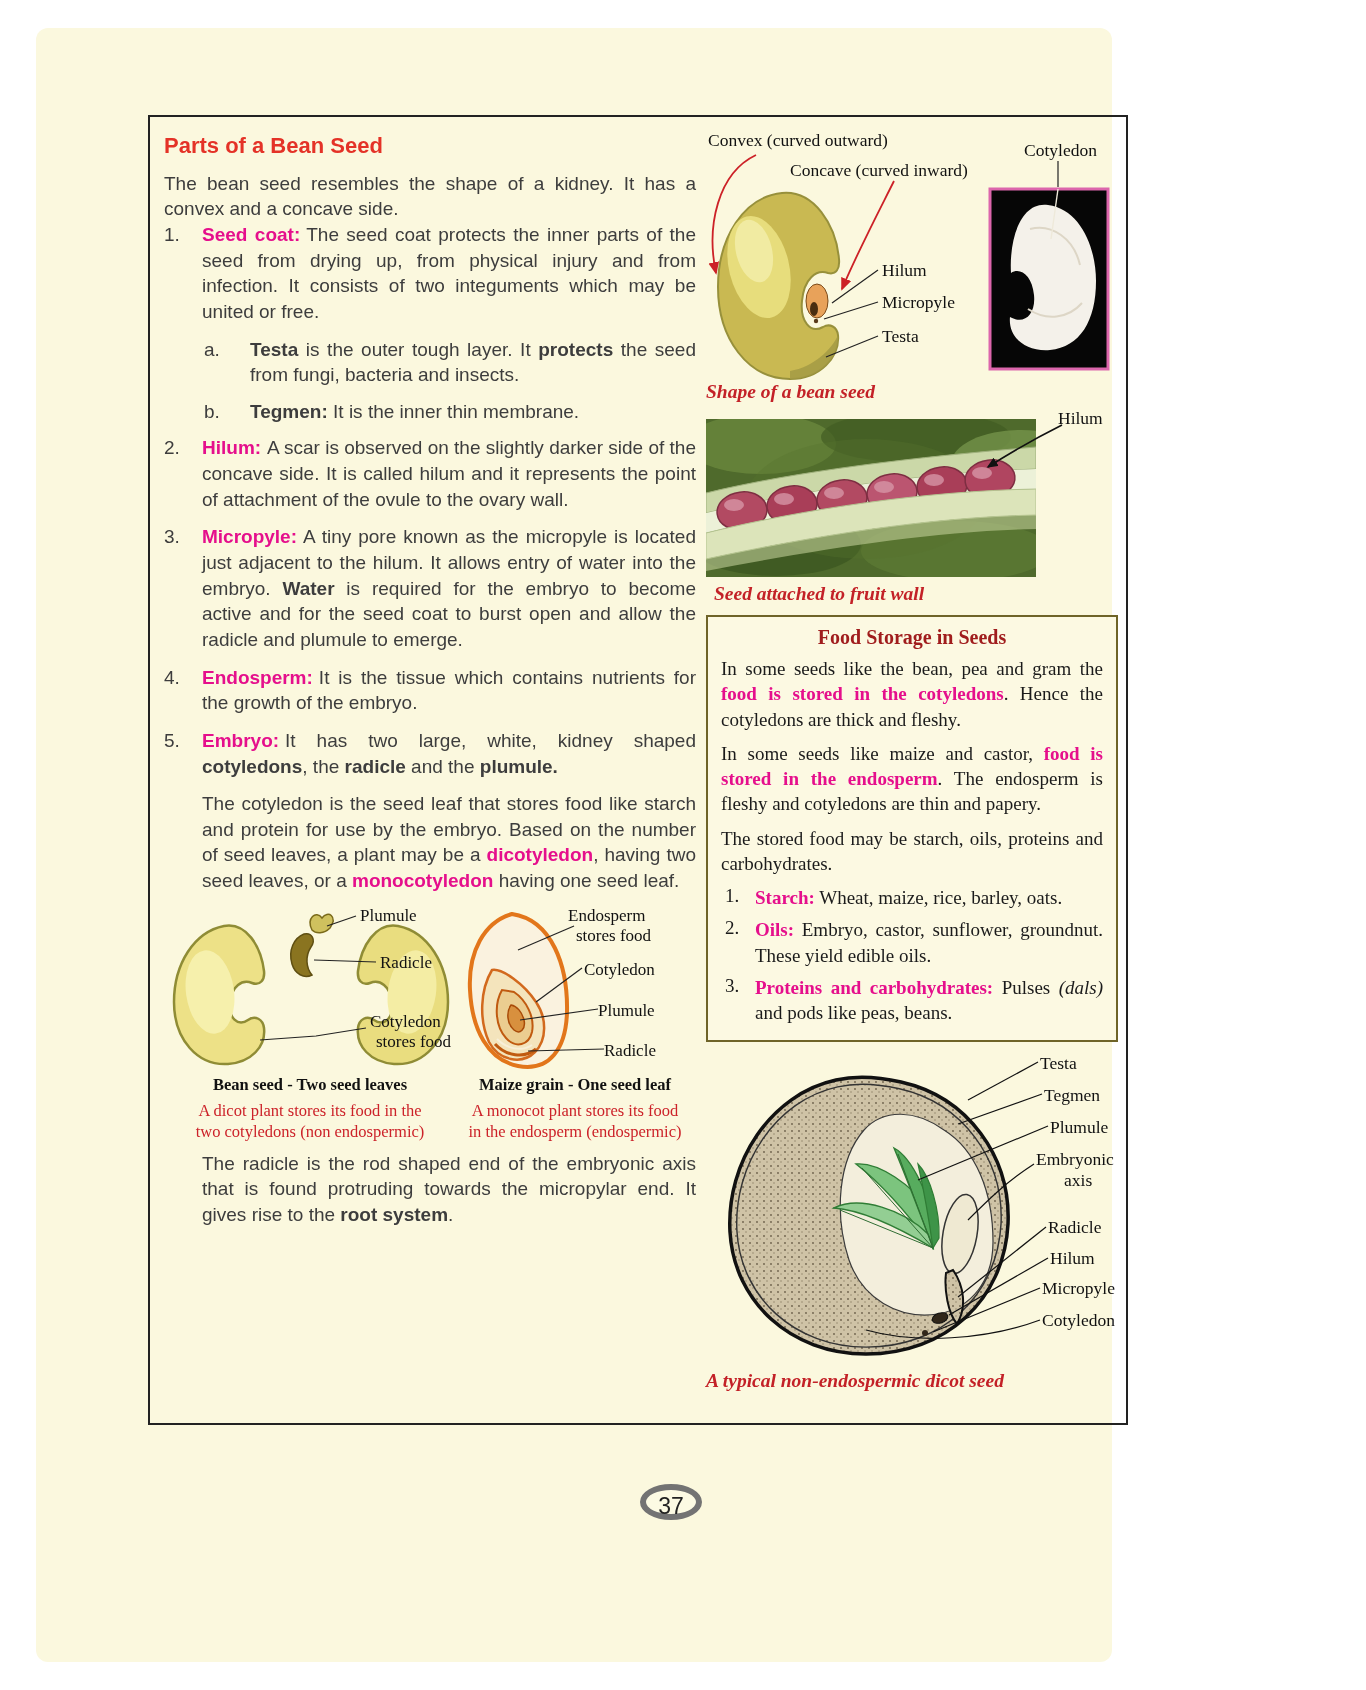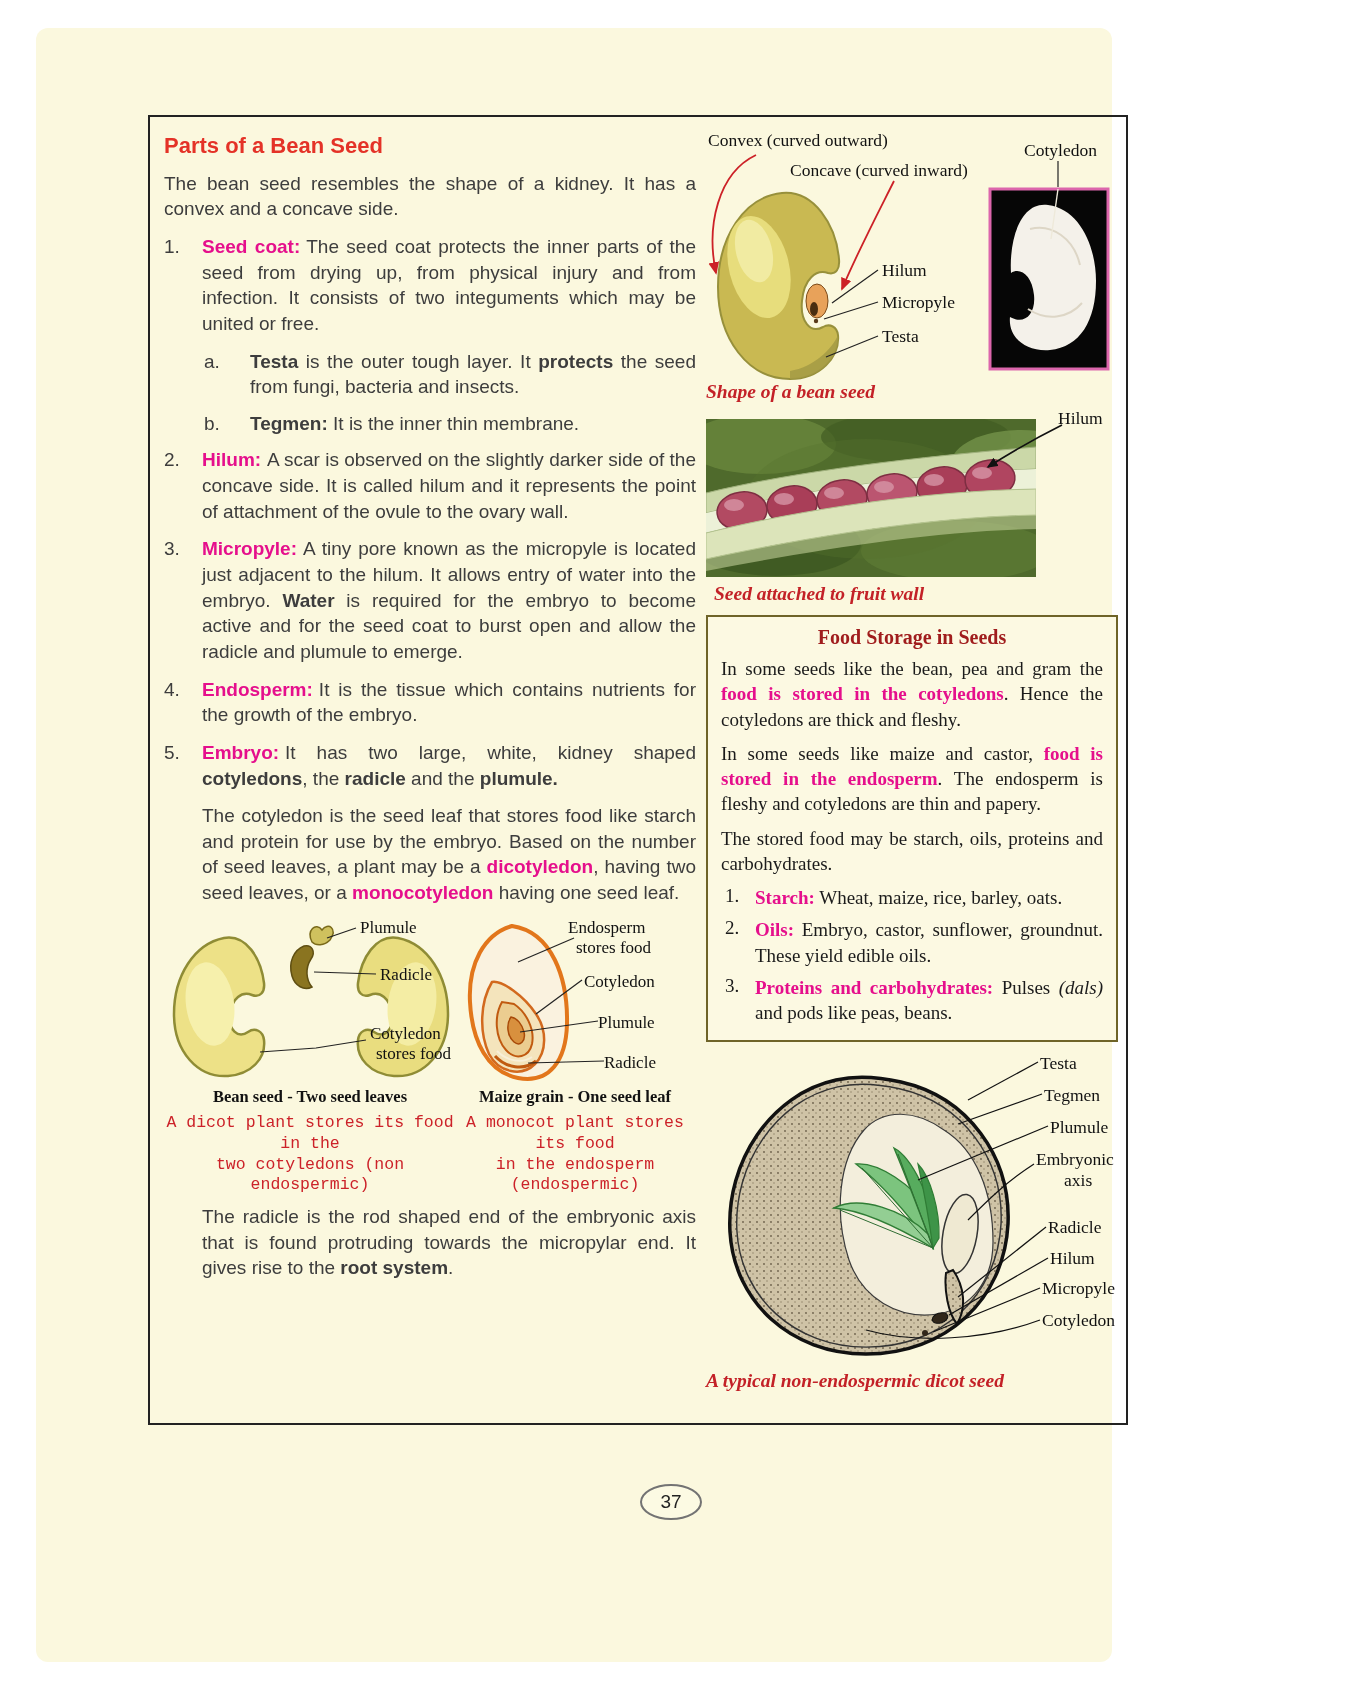--- a/index.html
+++ b/index.html
@@ -3,50 +3,50 @@
 <meta charset="utf-8">
 <style>
 *{margin:0;padding:0;box-sizing:border-box}
 html,body{background:#fff}
 body{width:1366px;height:1690px;position:relative;font-family:"Liberation Sans",sans-serif}
 .paper{position:absolute;left:36px;top:28px;width:1076px;height:1634px;background:#FBF8DE;border-radius:12px}
 .main-box{position:absolute;left:112px;top:87px;width:980px;height:1310px;border:2px solid #222;overflow:hidden}
 .col-left{position:absolute;left:14px;top:12px;width:532px;font-size:19px;line-height:1.35;color:#3d3d3d;text-align:justify}
 .col-right{position:absolute;left:556px;top:14px;width:412px;font-family:"Liberation Serif",serif;font-size:19px;color:#1b1b1b}
 h2.heading{font-size:22px;color:#E43227;font-weight:bold;margin:2px 0 10px;text-align:left}
-p.intro{margin-bottom:12px}
+p.intro{}
 .li{display:flex;margin-bottom:12px}
 .li .num{width:38px;flex:none}
 .li .li-body{flex:1}
 .li.sub{margin-left:40px;margin-bottom:11px}
 .li.sub .num{width:46px}
 .term{color:#E50F8C;font-weight:bold;margin-right:6px}
 .mag{color:#E50F8C;font-weight:bold}
 .indent-para{margin-left:38px;margin-bottom:12px}
 .figrow{display:flex;margin:4px 0 8px}
 .fig{position:relative}
 .fig1{width:292px}
 .fig2{width:238px}
 .flabel{position:absolute;font-family:"Liberation Serif",serif;font-size:17px;color:#111;line-height:1.12;white-space:nowrap}
 .figcap{font-family:"Liberation Serif",serif;font-weight:bold;font-size:16.5px;color:#111;text-align:center;margin-top:0}
-.fignote{font-family:Liberation Mono, monospace;font-size:16.5px;color:#CC2229;text-align:center;line-height:1.26;margin-top:5px}
+.fignote{font-family:Liberation Serif, serif;font-size:16.5px;color:#CC2229;text-align:center;line-height:1.26;margin-top:5px}
 .shape-fig{position:relative;width:412px;height:272px}
 .pod-fig{position:relative;width:412px;height:196px;margin-top:6px}
 .shape-fig .flabel, .pod-fig .flabel, .dicot-fig .flabel{font-size:17.5px}
 .capred{font-family:"Liberation Serif",serif;font-style:italic;font-weight:bold;color:#C32127;font-size:19.5px}
 .cap-center{position:absolute;bottom:0;left:0;width:100%;text-align:left}
 .cap-left{position:absolute;bottom:0;left:8px}
 .food-box{border:2px solid #6f6428;background:#FCF9E2;margin-top:10px;padding:9px 13px 8px}
 .food-title{color:#A01D1D;font-weight:bold;text-align:center;font-size:20px;margin-bottom:7px}
 .food-p{text-align:justify;line-height:1.33;margin-bottom:9px}
 .fli{display:flex;margin-bottom:7px}
 .fli .fnum{width:34px;flex:none;padding-left:4px}
 .fli .fbody{flex:1;text-align:justify;line-height:1.33}
 .dicot-fig{position:relative;width:412px;height:340px;margin-top:10px}
-.pagenum{position:absolute;left:604px;top:1456px;width:62px;height:36px;border:2px solid #737373;border-radius:50%;background:#FCFAE3;text-align:center;line-height:32px;font-size:19px;color:#222}
+.pagenum{position:absolute;left:604px;top:1456px;width:62px;height:36px;border:6px solid #737373;border-radius:50%;background:#FCFAE3;text-align:center;line-height:32px;font-size:23px;color:#222}
 svg{display:block}
 .absvg{position:absolute;left:0;top:0}
 </style>
 </head>
 <body>
 
 <div class="paper">
 <div class="main-box">
 
   <div class="col-left">

